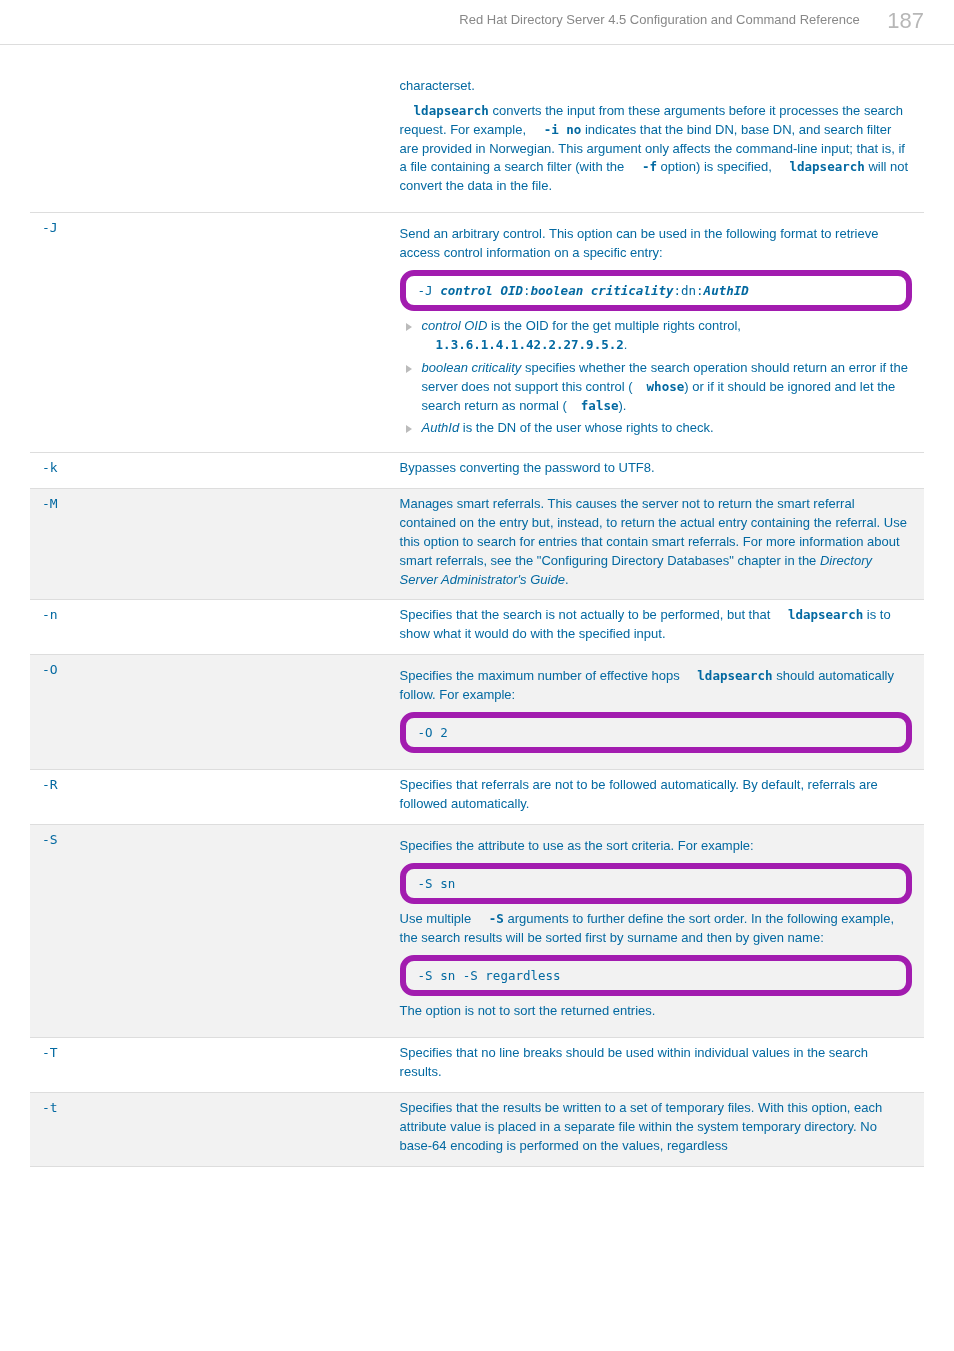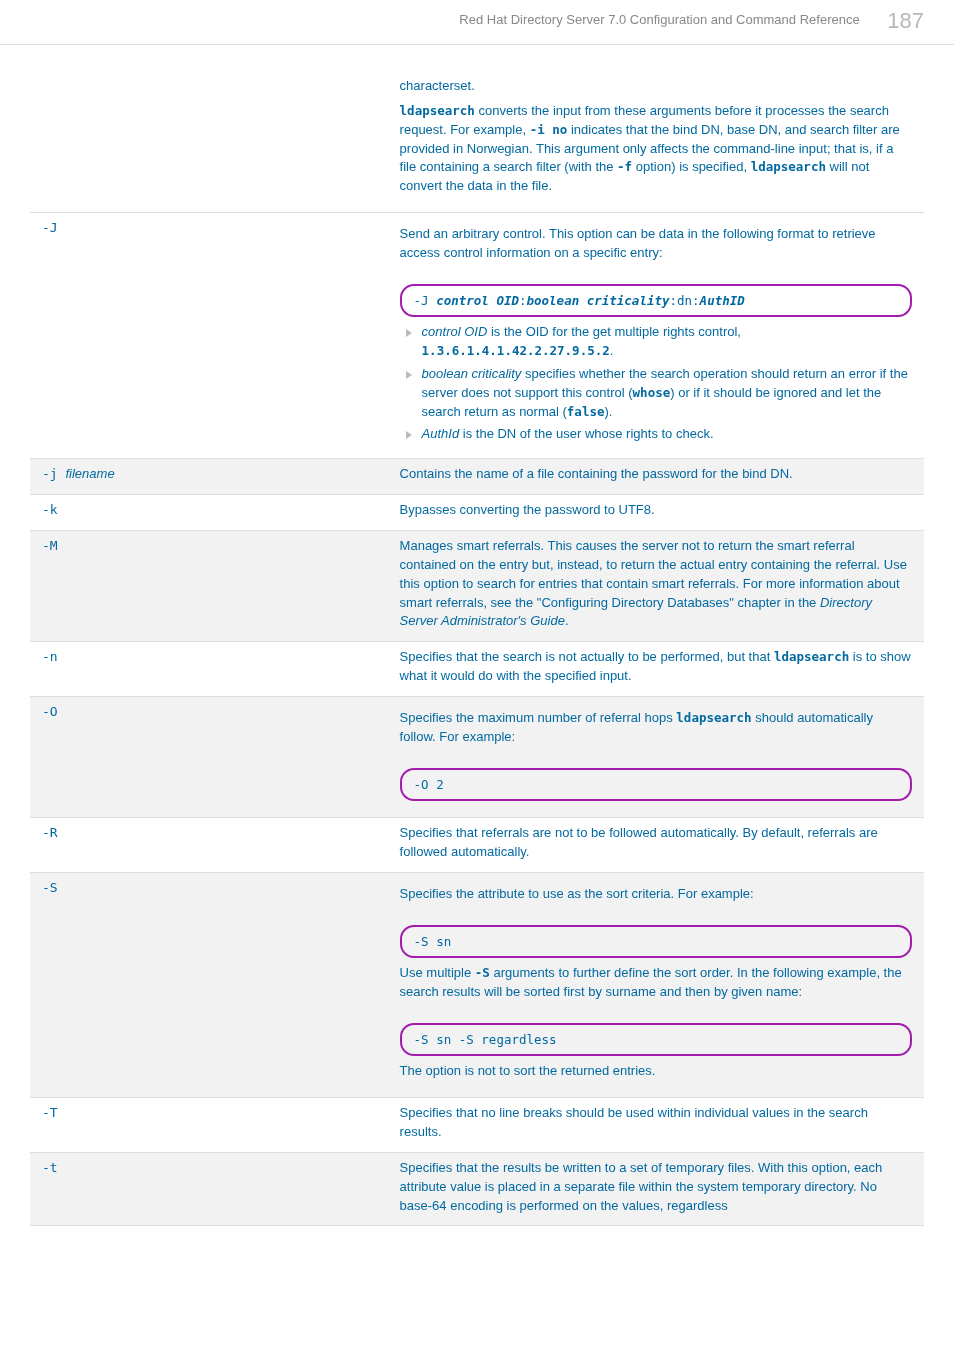--- a/index.html
+++ b/index.html
@@ -43,28 +43,28 @@
     line-height: 1.45;
     color: #0369a1;
   }
   table.opts tr.noborder-top td { border-top: none; }
   table.opts tr.zebra td { background: #f2f2f2; }
   td.optcell {
     font-family: "DejaVu Sans Mono", Menlo, Consolas, monospace;
     font-size: 12.5px;
   }
   td.optcell .ital { font-style: italic; font-family: -apple-system, BlinkMacSystemFont, "Segoe UI", Helvetica, Arial, sans-serif; }
-  .mono { font-family: "DejaVu Sans Mono", Menlo, Consolas, monospace; font-size: 12.5px; }
+  .mono { font-family: "DejaVu Sans Mono", Menlo, Consolas, monospace; font-size: 12.5px; margin-left: 14px; }
   .bold { font-weight: bold; }
   .ital { font-style: italic; }
   .codebox {
-    border: 2px solid #a21caf;
+    border: 6px solid #a21caf;
     border-radius: 14px;
     padding: 6px 12px;
-    margin: 21px 0 6px 0;
+    margin: 7px 0 6px 0;
     font-family: "DejaVu Sans Mono", Menlo, Consolas, monospace;
     font-size: 12.5px;
     background: transparent;
     line-height: 1.4;
     white-space: pre-wrap;
   }
   .codebox .bi { font-weight: bold; font-style: italic; }
   ul.arrowlist {
     list-style: none;
     margin: 6px 0 0 4px;
@@ -84,21 +84,21 @@
     border-top: 4px solid transparent;
     border-bottom: 4px solid transparent;
     border-left: 6px solid #bbb;
   }
   p.para { margin: 6px 0; }
 </style>
 </head>
 <body>
 
 <div class="header-bar">
-  <span>Red Hat Directory Server 7.0 Configuration and Command Reference</span>
+  <span>Red Hat Directory Server 4.5 Configuration and Command Reference</span>
   <span class="pagenum">187</span>
 </div>
 
 <div class="content">
 <table class="opts">
   <colgroup>
         <col class="c1">
         <col class="c2">
       </colgroup>
   <tbody>
@@ -109,42 +109,36 @@
       <p class="para">characterset.</p>
       <p class="para">
         <span class="mono bold">ldapsearch</span><span> converts the input from these arguments before it processes the search request. For example, </span><span class="mono bold">-i no</span><span> indicates that the bind DN, base DN, and search filter are provided in Norwegian. This argument only affects the command-line input; that is, if a file containing a search filter (with the </span><span class="mono bold">-f</span><span> option) is specified, </span><span class="mono bold">ldapsearch</span><span> will not convert the data in the file.</span>
       </p>
     </td>
   </tr>
 
   <tr>
     <td class="optcell">-J</td>
     <td>
-      <p class="para">Send an arbitrary control. This option can be data in the following format to retrieve access control information on a specific entry:</p>
+      <p class="para">Send an arbitrary control. This option can be used in the following format to retrieve access control information on a specific entry:</p>
       <div class="codebox"><span>-J </span><span class="bi">control OID</span><span>:</span><span class="bi">boolean criticality</span><span>:dn:</span><span class="bi">AuthID</span></div>
       <ul class="arrowlist">
         <li>
           <span class="ital">control OID</span><span> is the OID for the get multiple rights control, </span><span class="mono bold">1.3.6.1.4.1.42.2.27.9.5.2</span><span>.</span>
         </li>
         <li>
           <span class="ital">boolean criticality</span><span> specifies whether the search operation should return an error if the server does not support this control (</span><span class="mono bold">whose</span><span>) or if it should be ignored and let the search return as normal (</span><span class="mono bold">false</span><span>).</span>
         </li>
         <li>
           <span class="ital">AuthId</span><span> is the DN of the user whose rights to check.</span>
         </li>
       </ul>
     </td>
   </tr>
 
-  <tr class="zebra">
-    <td class="optcell">
-      <span>-j </span><span class="ital">filename</span>
-    </td>
-    <td>Contains the name of a file containing the password for the bind DN.</td>
-  </tr>
 
   <tr>
     <td class="optcell">-k</td>
     <td>Bypasses converting the password to UTF8.</td>
   </tr>
 
   <tr class="zebra">
     <td class="optcell">-M</td>
     <td>
       <span>Manages smart referrals. This causes the server not to return the smart referral contained on the entry but, instead, to return the actual entry containing the referral. Use this option to search for entries that contain smart referrals. For more information about smart referrals, see the "Configuring Directory Databases" chapter in the </span><span class="ital">Directory Server Administrator's Guide</span><span>.</span>
@@ -155,21 +149,21 @@
     <td class="optcell">-n</td>
     <td>
       <span>Specifies that the search is not actually to be performed, but that </span><span class="mono bold">ldapsearch</span><span> is to show what it would do with the specified input.</span>
     </td>
   </tr>
 
   <tr class="zebra">
     <td class="optcell">-O</td>
     <td>
       <p class="para">
-        <span>Specifies the maximum number of referral hops </span><span class="mono bold">ldapsearch</span><span> should automatically follow. For example:</span>
+        <span>Specifies the maximum number of effective hops </span><span class="mono bold">ldapsearch</span><span> should automatically follow. For example:</span>
       </p>
       <div class="codebox">-O 2</div>
     </td>
   </tr>
 
   <tr>
     <td class="optcell">-R</td>
     <td>Specifies that referrals are not to be followed automatically. By default, referrals are followed automatically.</td>
   </tr>
 

